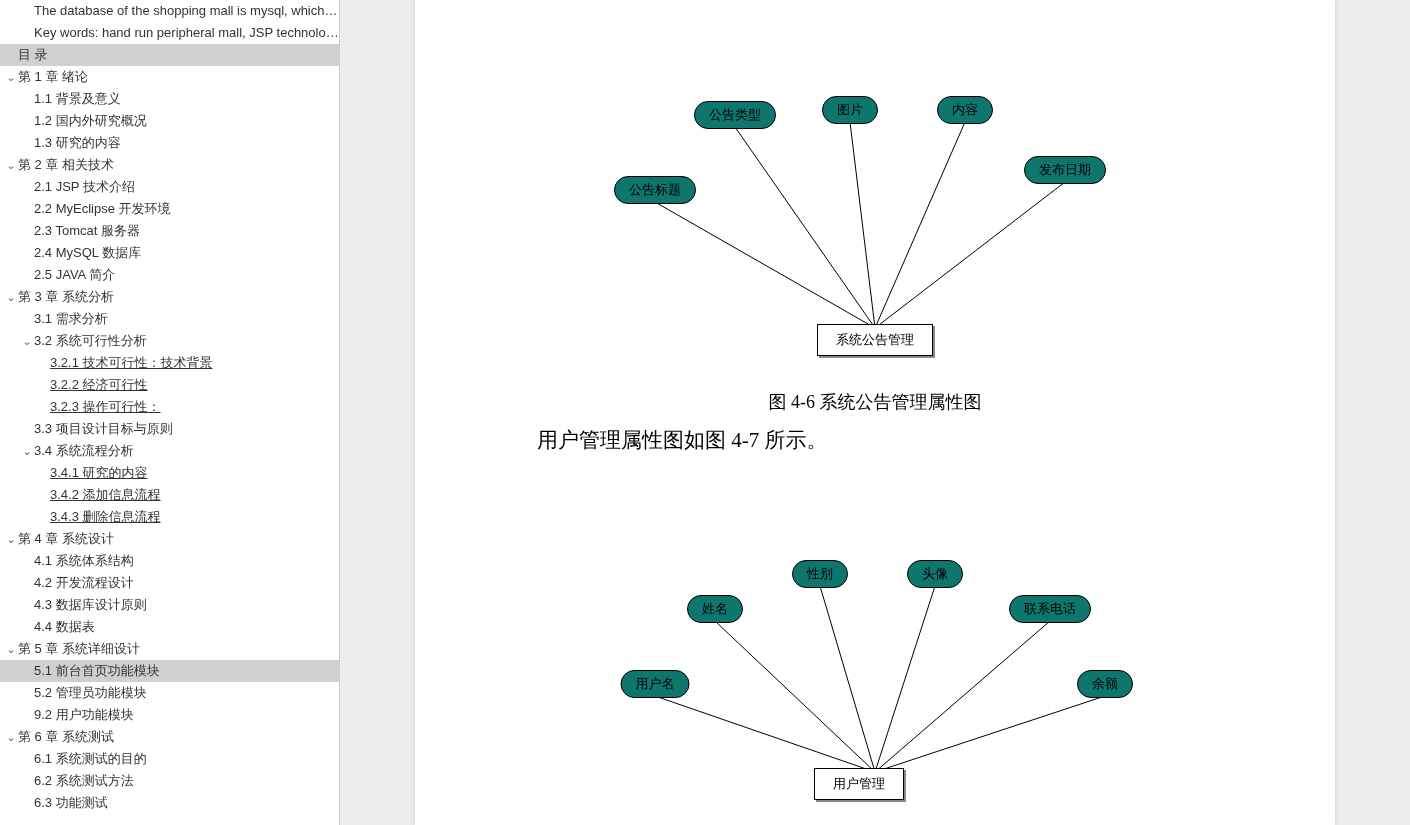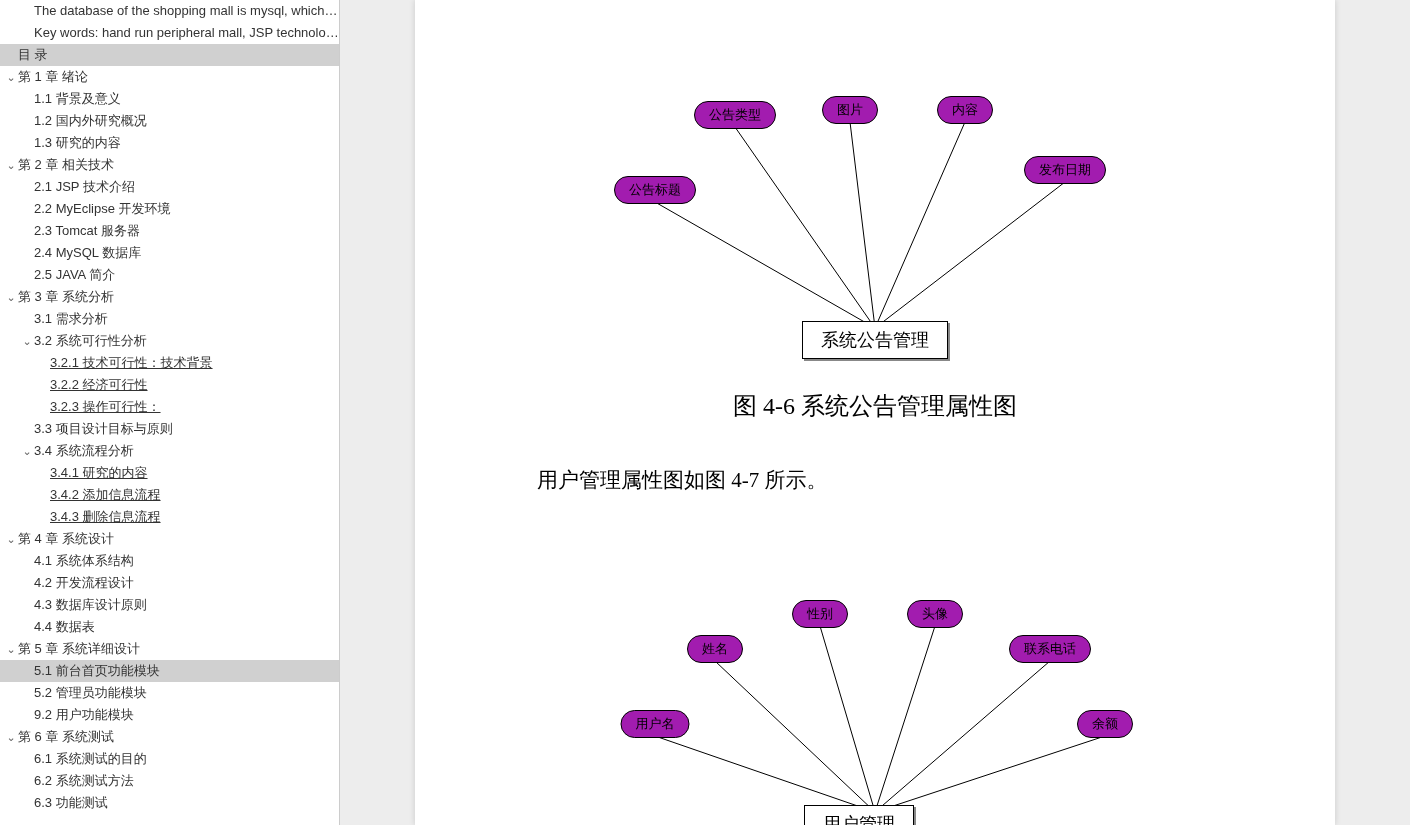--- a/index.html
+++ b/index.html
@@ -54,40 +54,40 @@
     padding: 40px 80px 0 80px;
     font-family: "SimSun", serif;
     color: #000;
   }
   .diagram { position: relative; width: 560px; height: 330px; margin: 0 auto; }
   .diagram svg { position: absolute; top: 0; left: 0; }
   .node {
     position: absolute;
     border: 1px solid #000;
     border-radius: 14px;
-    background: #a21caf;
+    background: #0f766e;
     font-size: 13px;
     padding: 4px 14px;
     transform: translate(-50%, -50%);
     white-space: nowrap;
   }
   .rootnode {
     position: absolute;
     border: 1px solid #000;
     background: #fff;
-    font-size: 18px;
+    font-size: 13px;
     padding: 6px 18px;
     transform: translate(-50%, -50%);
     white-space: nowrap;
     box-shadow: 2px 2px 0 #888;
   }
   .caption {
     text-align: center;
-    font-size: 24px;
-    margin: 20px 0 44px 0;
+    font-size: 18px;
+    margin: 20px 0 12px 0;
   }
   .bodytext {
     font-size: 21px;
     text-indent: 2em;
     margin-bottom: 30px;
     text-align: left;
   }
 </style>
 </head>
 <body>

